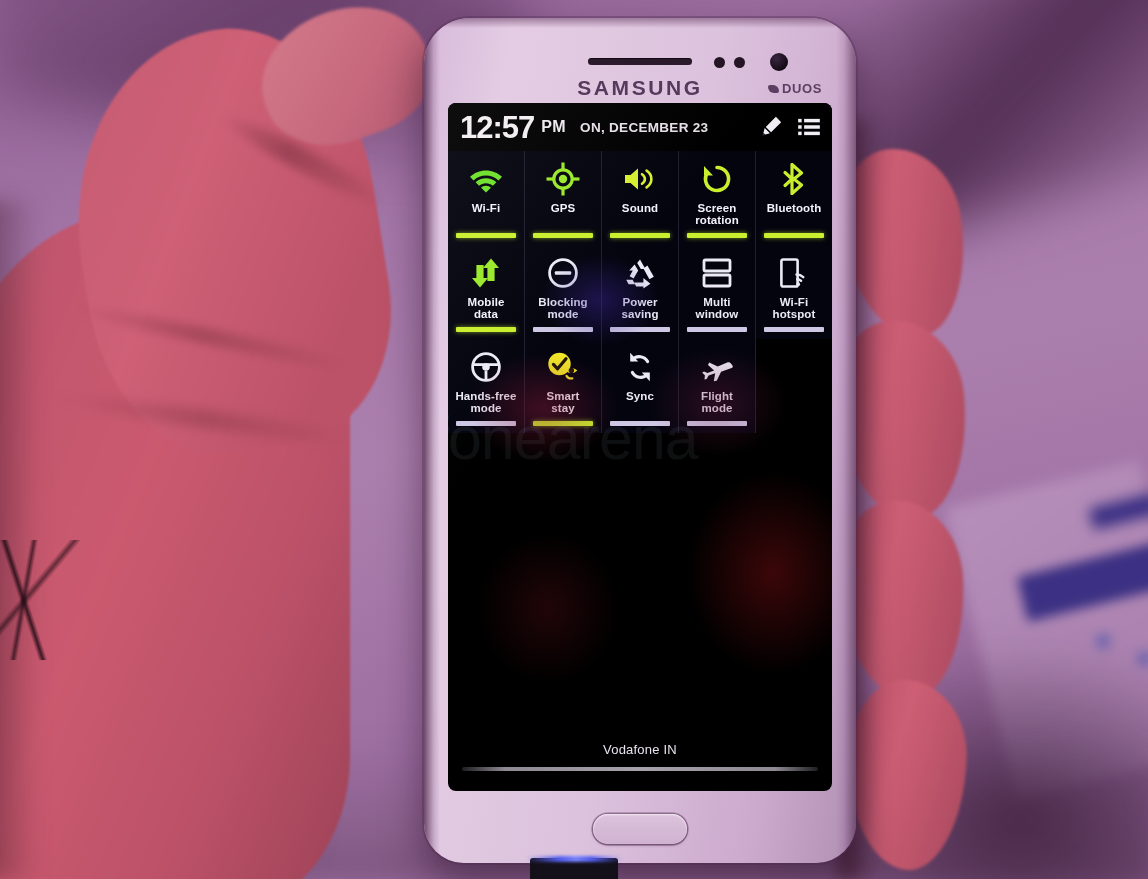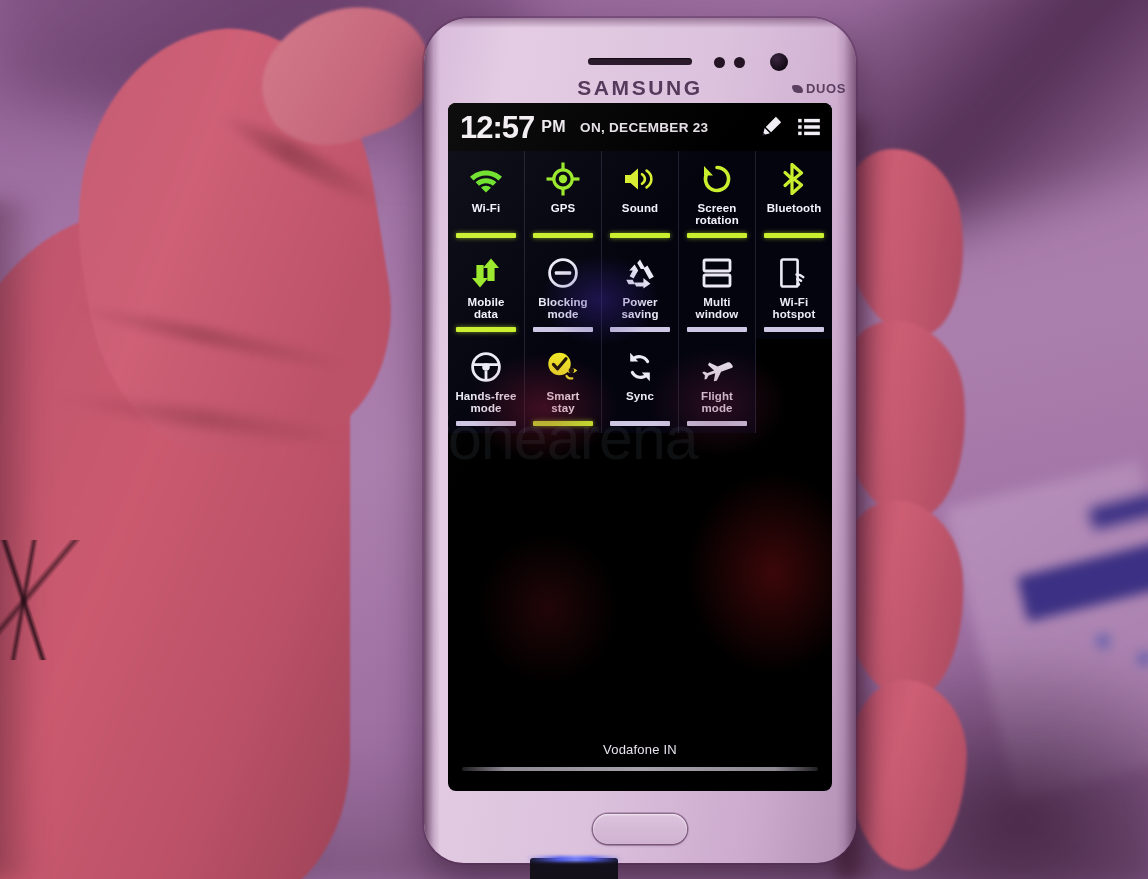--- a/index.html
+++ b/index.html
@@ -168,21 +168,21 @@
                background:radial-gradient(circle at 35% 30%, #3a2640 0%, #140a16 70%); }
 
   .brand {
     position:absolute; left:50%; top:58px; transform:translateX(-50%);
     font-size:21px; font-weight:bold; letter-spacing:2.6px;
     color:#4b2f52; opacity:.92;
     font-family:"Liberation Sans", sans-serif;
     text-align:right;
   }
   .duos {
-    position:absolute; right:10px; top:63px;
+    position:absolute; right:34px; top:63px;
     font-size:13px; font-weight:bold; letter-spacing:.6px; color:#4b2f52; opacity:.88;
     display:flex; align-items:center; gap:3px;
   }
   .duos-mark { width:11px; height:8px; background:#4b2f52; border-radius:2px 6px 2px 6px; display:inline-block; }
 
   
   .screen {
     position:absolute; left:24px; top:85px; width:384px; height:688px;
     background:#000; border-radius:8px; overflow:hidden;
   }

